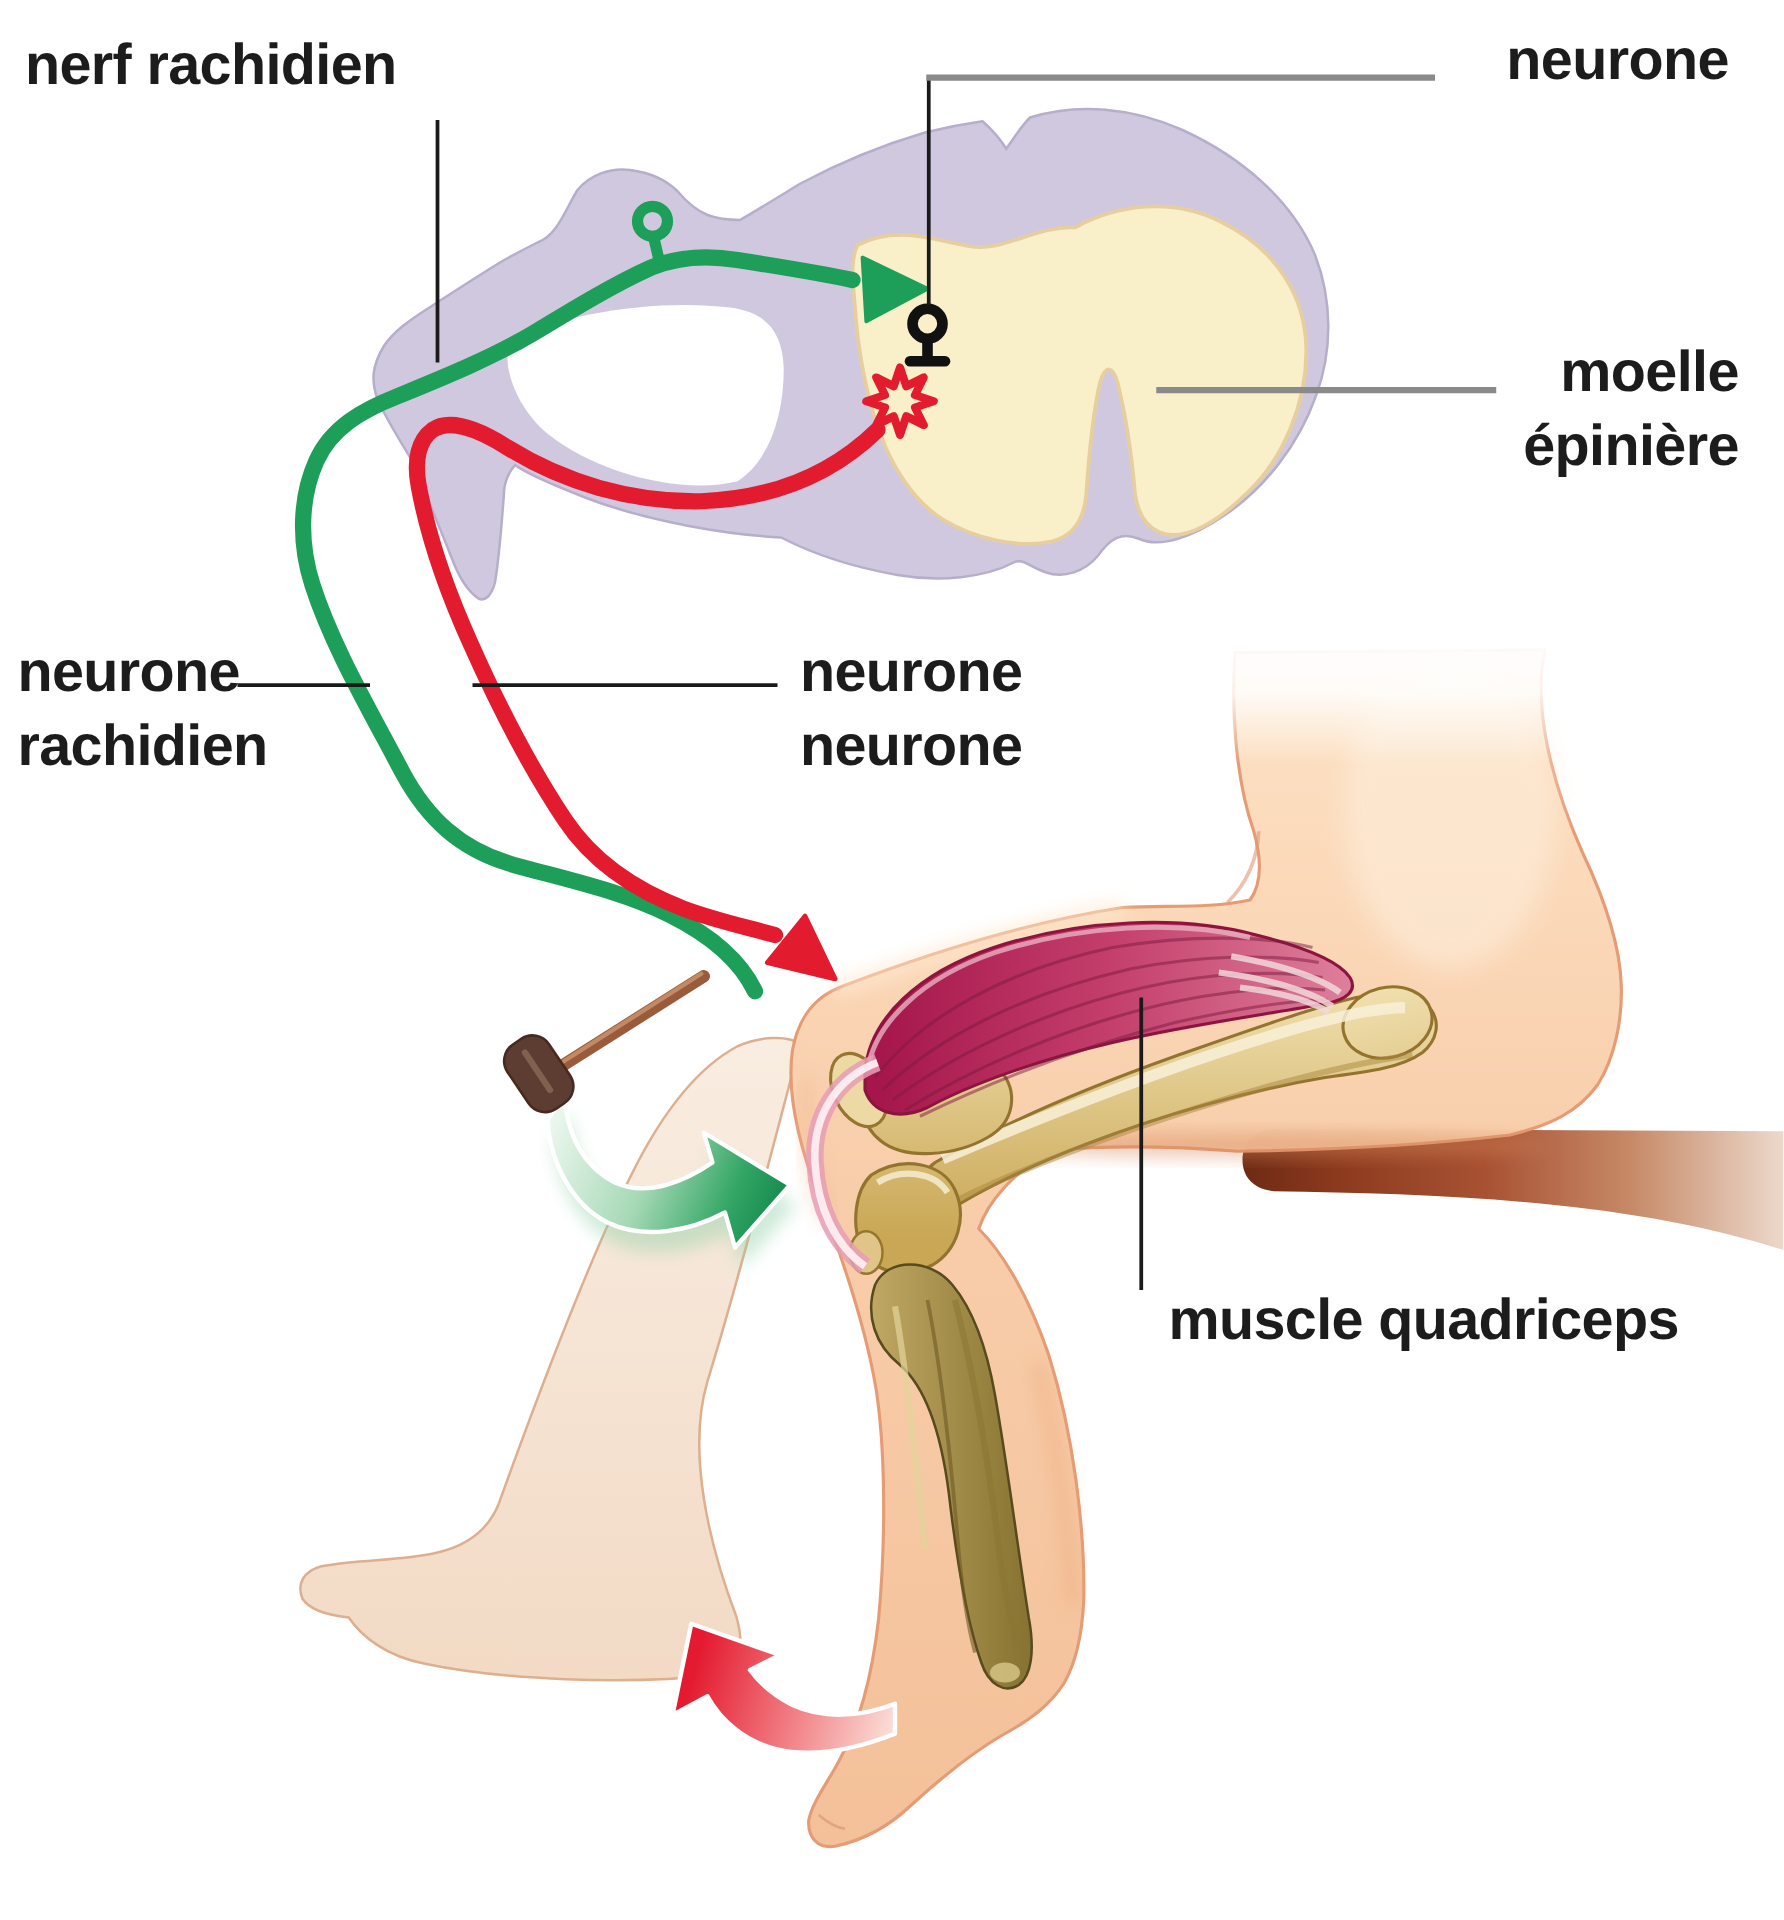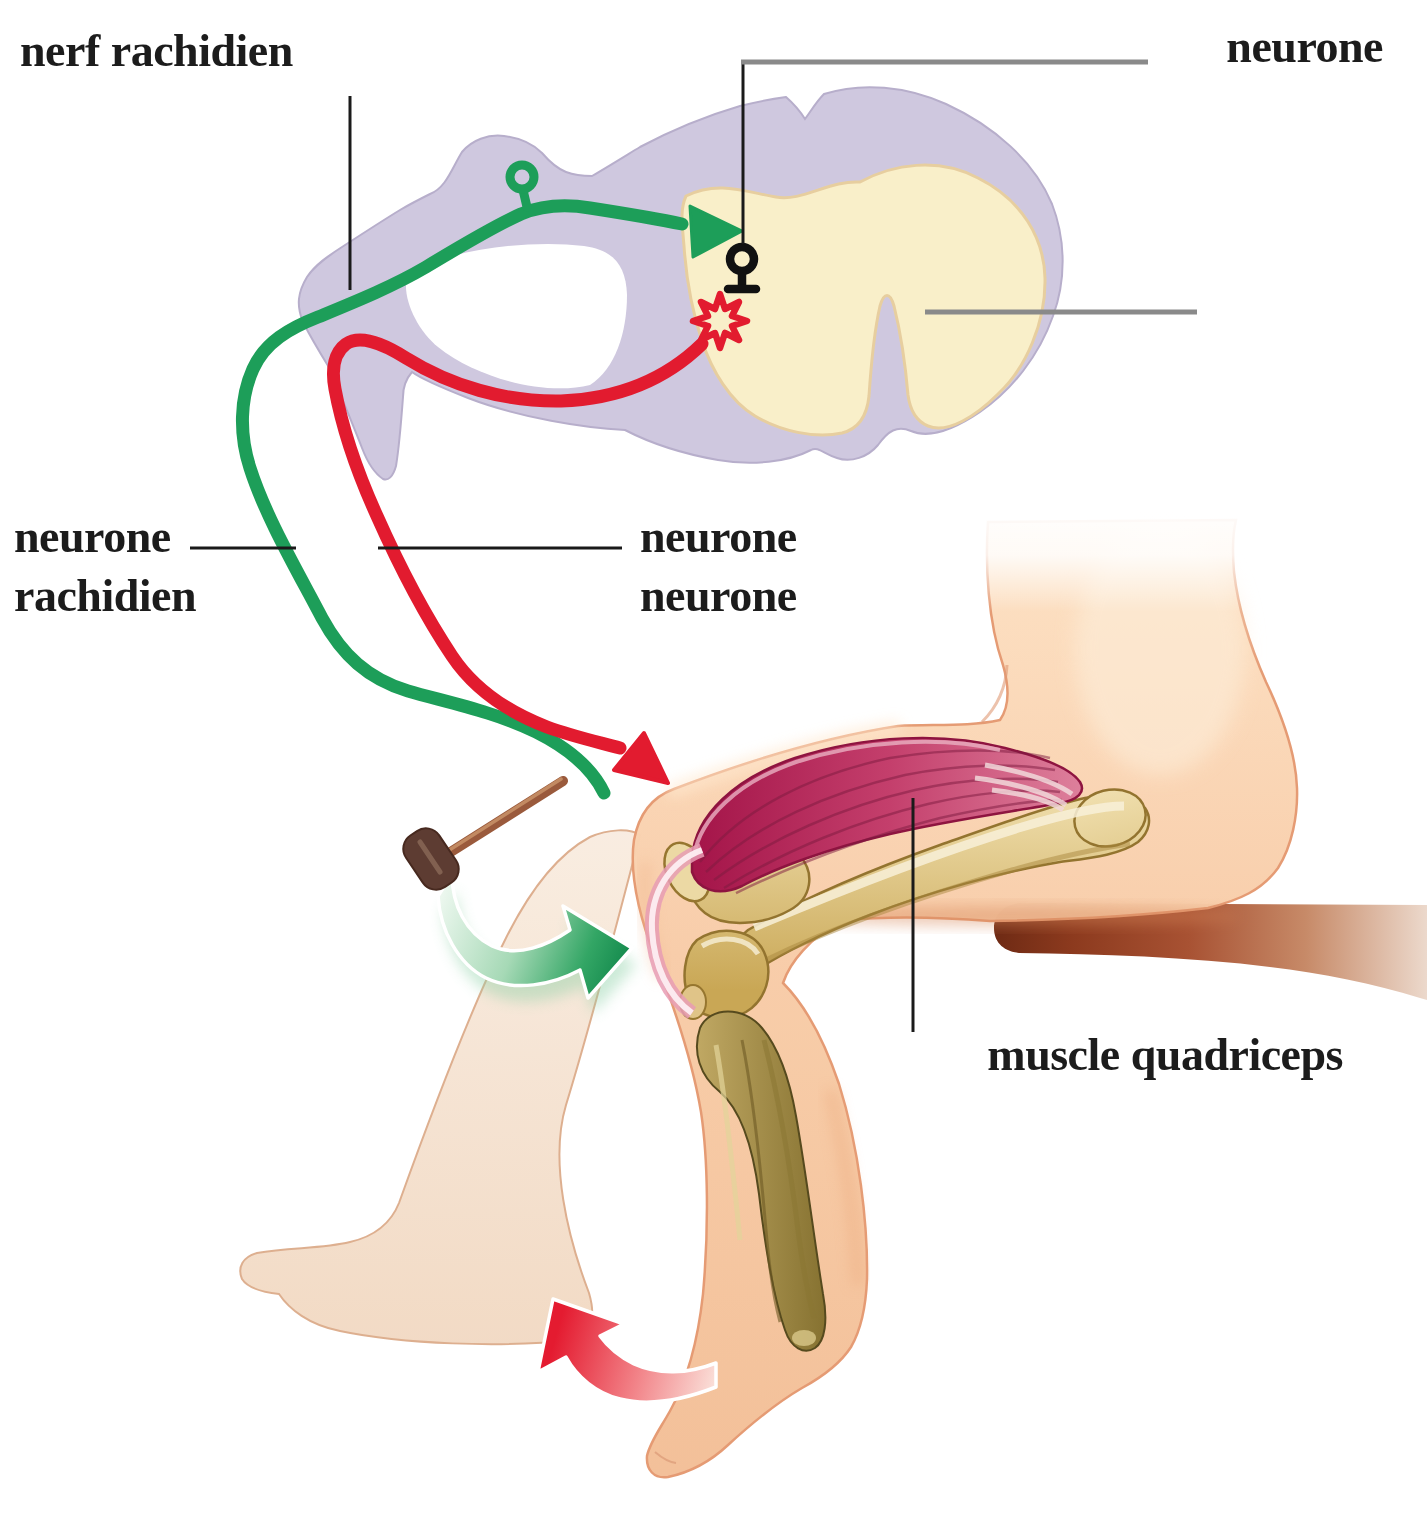--- a/index.html
+++ b/index.html
@@ -6,21 +6,21 @@
     --sensory-pathway-green:#1d9e59;
     --motor-pathway-red:#e21b2f;
     --spinal-cord-white-matter:#cfc8df;
     --spinal-cord-gray-matter:#faf0c9;
     --label-text:#1c1c1c;
     --leader-line-gray:#8a8a8a;
     --leader-line-black:#1a1a1a;
   }
   html,body{margin:0;padding:0;background:#ffffff;}
   .stage{position:relative;width:1427px;height:1536px;background:#fff;overflow:hidden;
-         font-family:Liberation Serif, serif;}
+         font-family:Liberation Sans, sans-serif;}
   .stage svg{position:absolute;left:0;top:0;}
   .label{position:absolute;font-weight:700;font-size:46px;line-height:1.28;
          color:var(--label-text);letter-spacing:-0.5px;white-space:nowrap;}
   .label.r{text-align:right;}
 </style>
 </head>
 <body>
 
 <div class="stage">
 
@@ -238,20 +238,24 @@
 </svg>
 
 <div class="label" style="left:20px;top:22px;">
   <span>nerf rachidien</span>
 </div>
 
 <div class="label r" style="right:44px;top:18px;">
   <span>neurone</span><br>
 </div>
 
+<div class="label r" style="right:36px;top:268px;">
+  <span>moelle</span><br>
+  <span>épinière</span>
+</div>
 
 <div class="label" style="left:14px;top:508px;">
   <span>neurone</span><br>
   <span>rachidien</span>
 </div>
 
 <div class="label" style="left:640px;top:508px;">
   <span>neurone</span><br>
   <span>neurone</span>
 </div>

